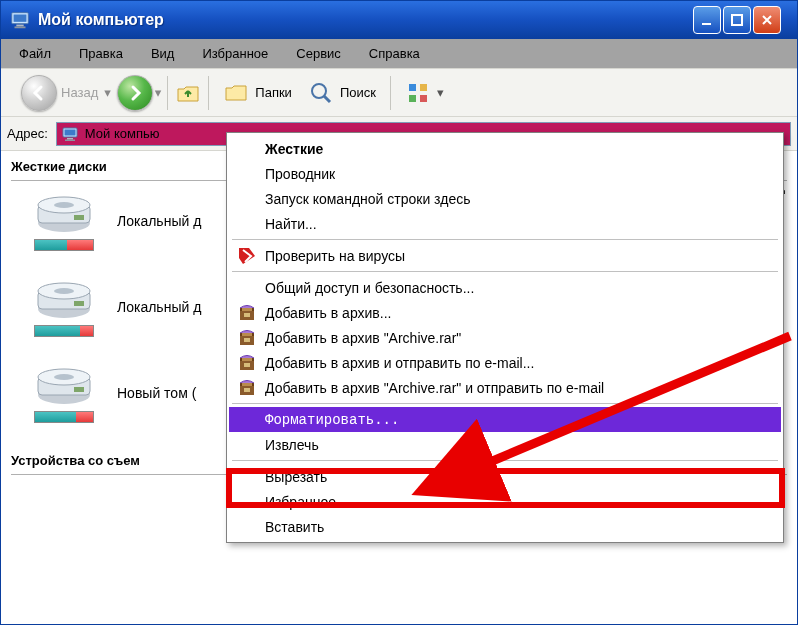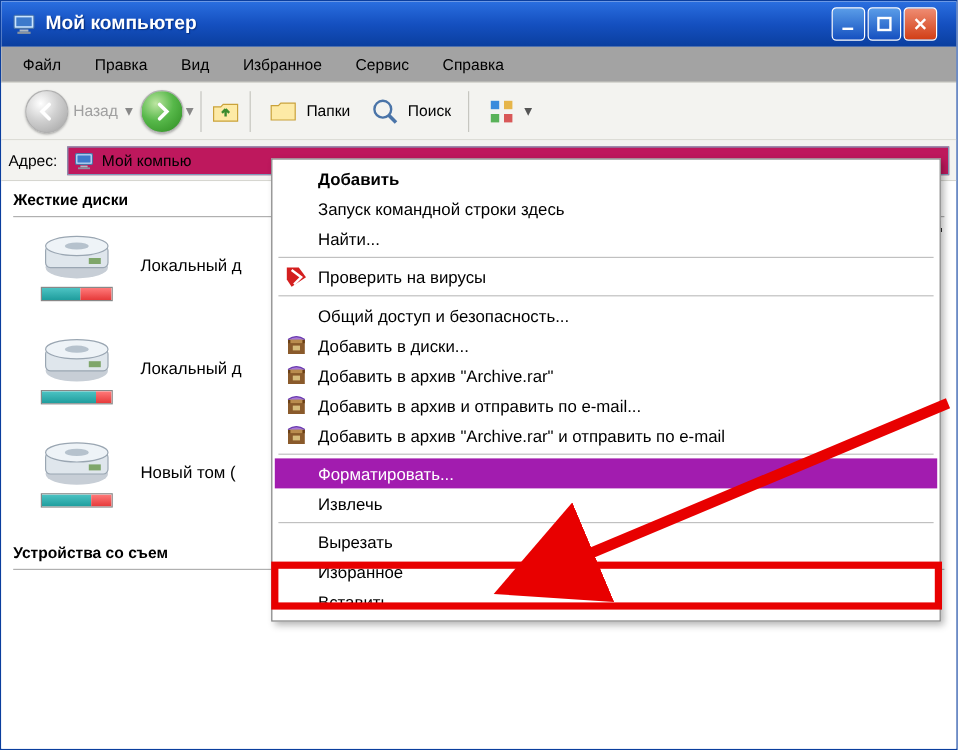--- a/index.html
+++ b/index.html
@@ -210,22 +210,23 @@
   .ctx-item.bold { font-weight: bold; }
   .ctx-item .cicon {
     width: 20px; height: 20px;
     display: inline-flex;
     align-items: flex-start;
     justify-content: center;
     flex-shrink: 0;
   }
   .ctx-item .cicon.empty { visibility: hidden; }
   .ctx-item.selected {
-    background: #a21caf;
+    background: #6d28d9;
     color: #fff;
+    font-family: Liberation Mono, monospace;
   }
   .ctx-sep {
     height: 1px;
     background: #c0c0c0;
     margin: 3px 3px;
   }
 
   
   .red-box {
     position: absolute;
@@ -419,21 +420,25 @@
       </div>
 
     <div class="section-header" style="margin-top:6px;">Устройства со съем</div>
   </div>
 
 </div>
 
 <div class="context-menu" id="ctx">
     <div class="ctx-item bold">
       <span class="cicon empty"></span>
-      <span>Добавить</span>
+      <span>Жесткие</span>
+    </div>
+    <div class="ctx-item">
+      <span class="cicon empty"></span>
+      <span>Проводник</span>
     </div>
     <div class="ctx-item">
       <span class="cicon empty"></span>
       <span>Запуск командной строки здесь</span>
     </div>
     <div class="ctx-item">
       <span class="cicon empty"></span>
       <span>Найти...</span>
     </div>
     <div class="ctx-sep"></div>
@@ -454,21 +459,21 @@
     <div class="ctx-item">
       <span class="cicon">
         <svg viewBox="0 0 20 20">
           <rect x="3" y="5" width="14" height="12" fill="#8a5a2b"></rect>
           <rect x="3" y="5" width="14" height="3" fill="#6a3f15"></rect>
           <rect x="5" y="5" width="10" height="3" fill="#b98b4d"></rect>
           <path d="M3 5 Q10 0 17 5" fill="#a877d6" stroke="#6a3bb0"></path>
           <rect x="7" y="10" width="6" height="4" fill="#d6bb7a"></rect>
         </svg>
       </span>
-      <span>Добавить в диски...</span>
+      <span>Добавить в архив...</span>
     </div>
     <div class="ctx-item">
       <span class="cicon">
         <svg viewBox="0 0 20 20">
           <rect x="3" y="5" width="14" height="12" fill="#8a5a2b"></rect>
           <rect x="3" y="5" width="14" height="3" fill="#6a3f15"></rect>
           <rect x="5" y="5" width="10" height="3" fill="#b98b4d"></rect>
           <path d="M3 5 Q10 0 17 5" fill="#a877d6" stroke="#6a3bb0"></path>
           <rect x="7" y="10" width="6" height="4" fill="#d6bb7a"></rect>
         </svg>

